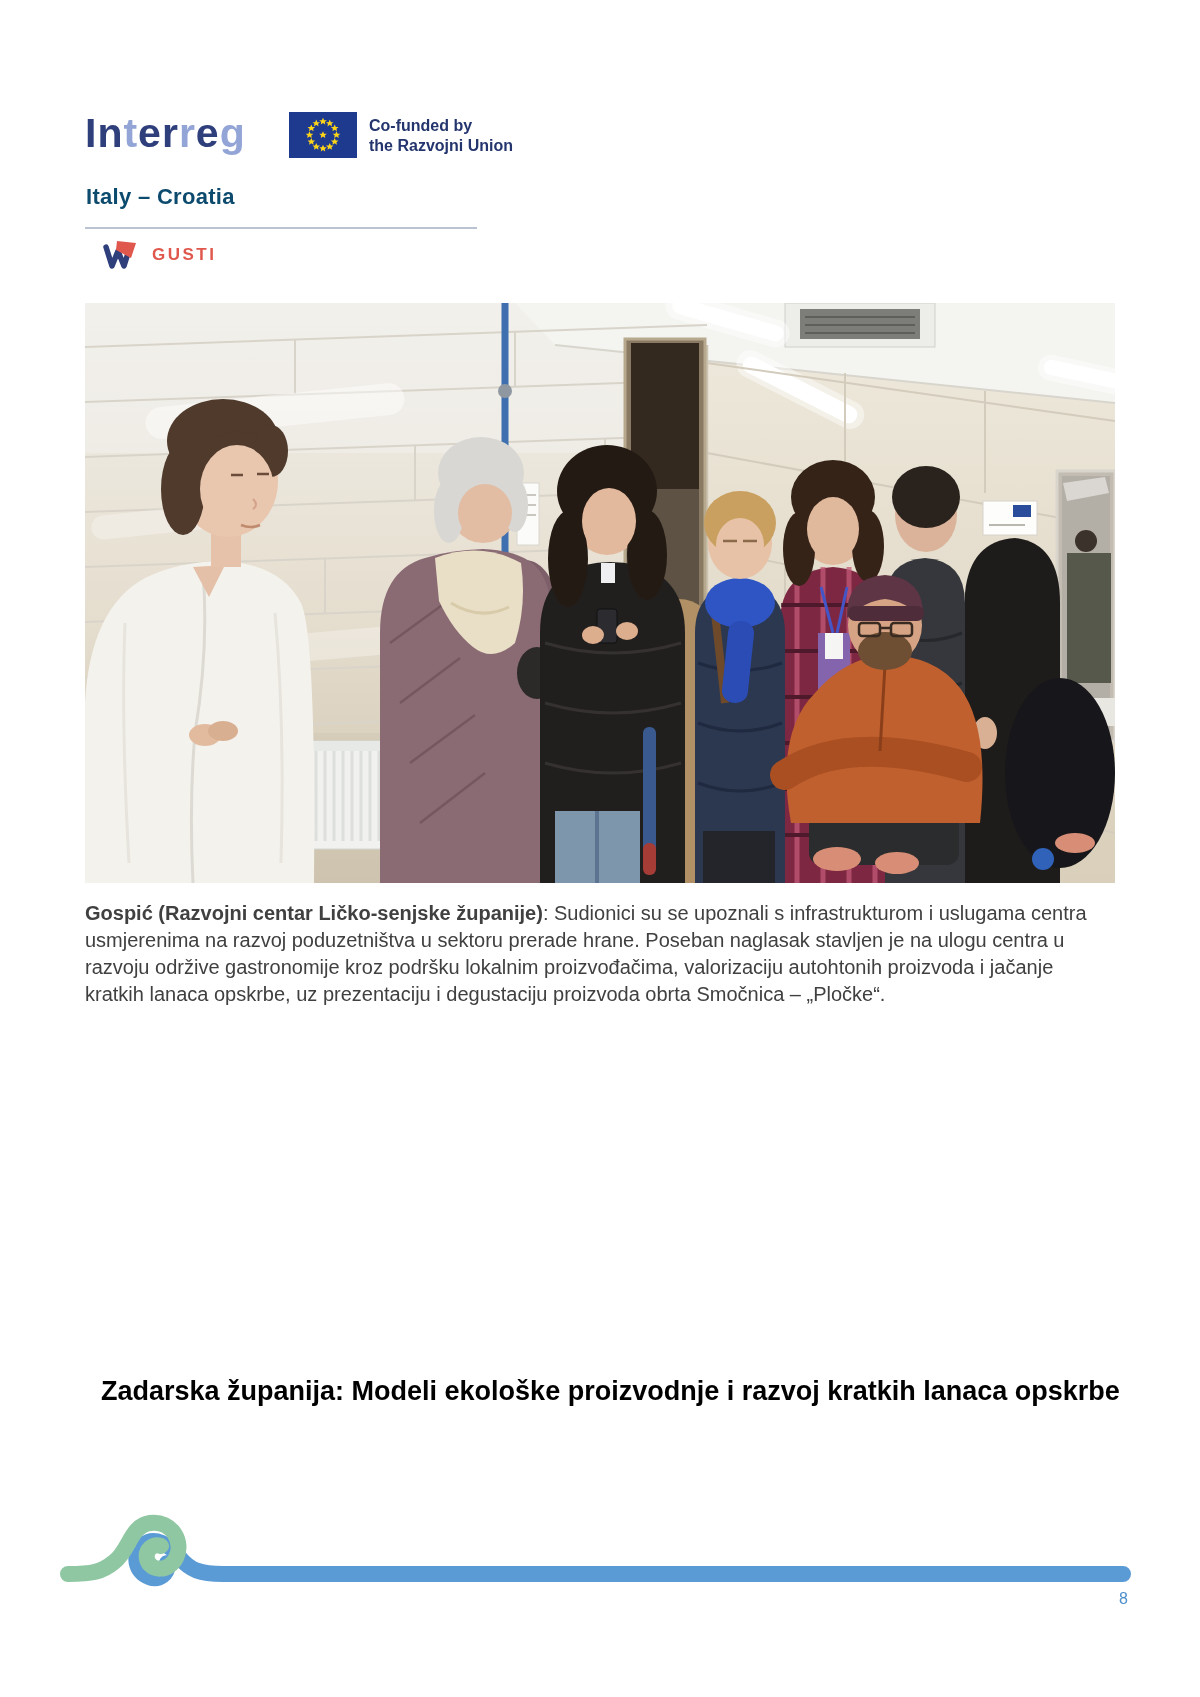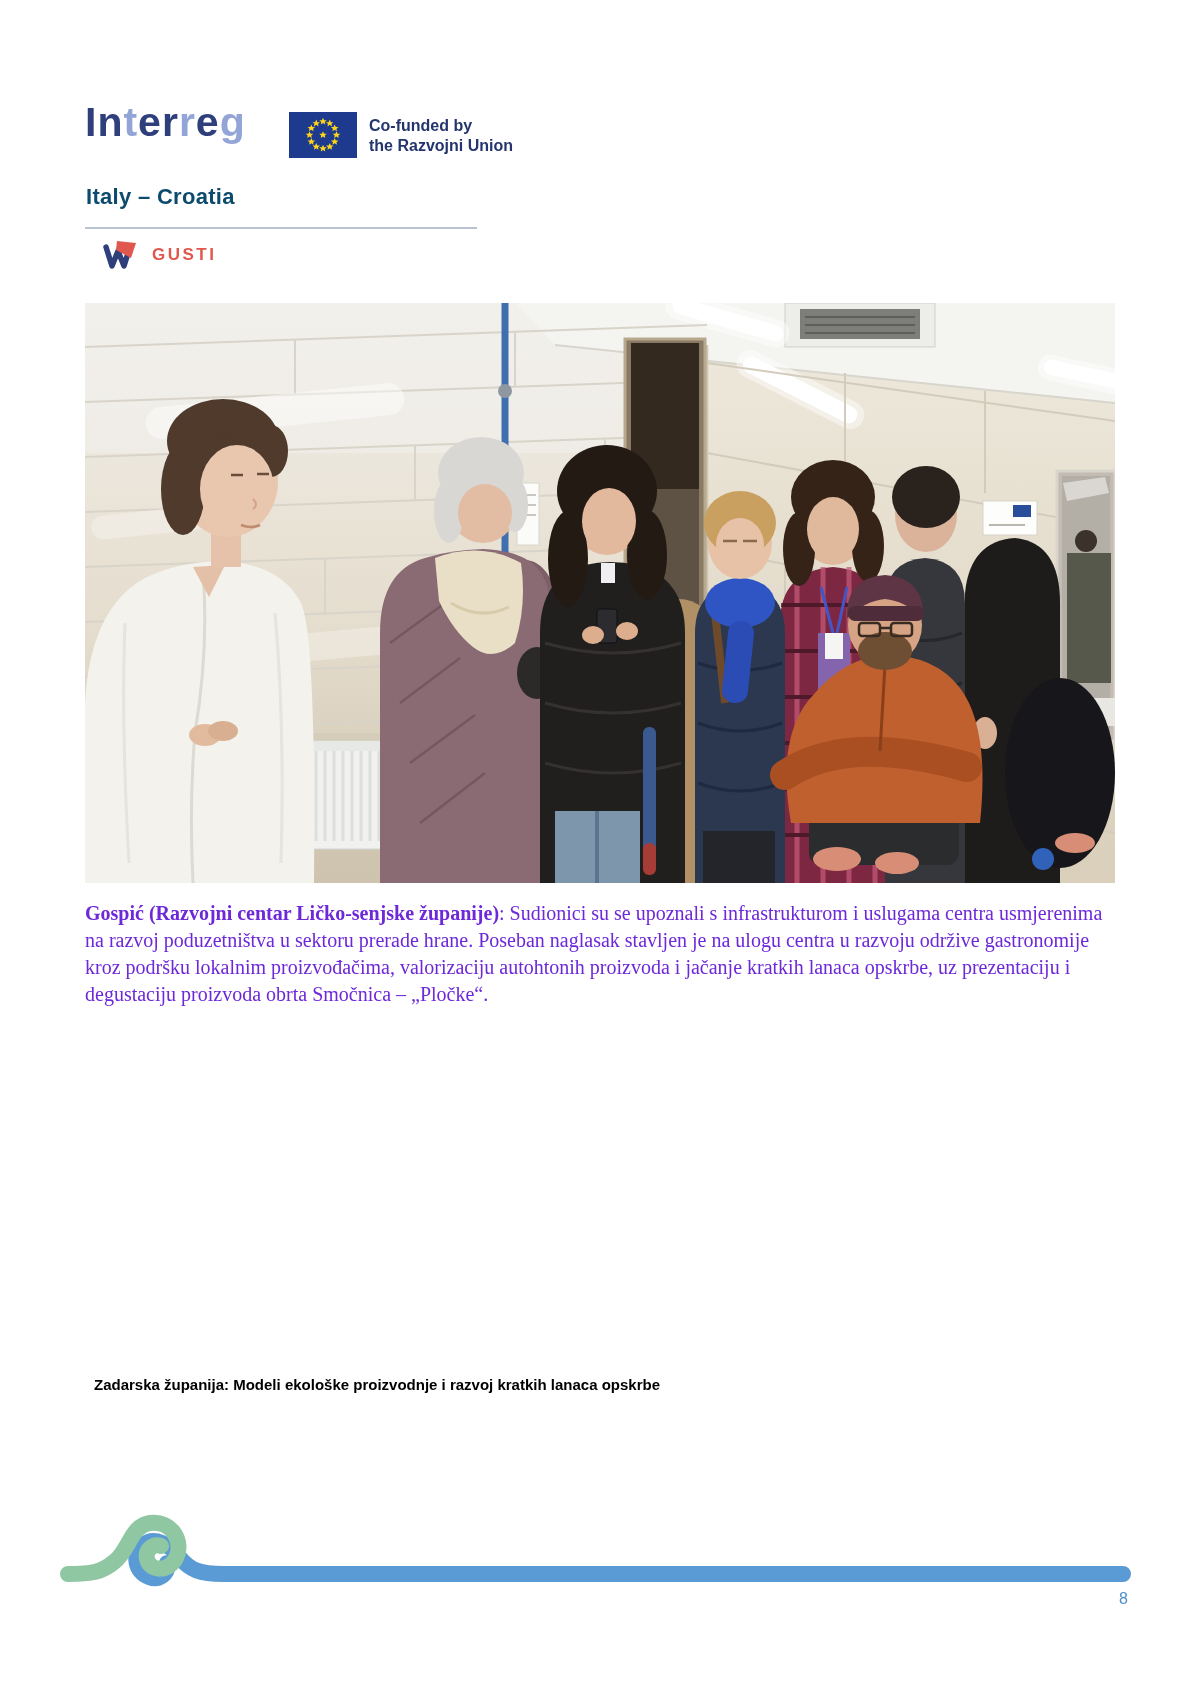--- a/index.html
+++ b/index.html
@@ -10,33 +10,33 @@
   .abs{position:absolute;}
   
   .interreg-word{font-weight:bold;font-size:41px;letter-spacing:1px;line-height:1;}
   .italy-croatia{font-weight:bold;font-size:22px;color:#0c4a6e;letter-spacing:.3px;}
   .eu-block{display:flex;align-items:center;gap:12px;}
   .eu-text{font-weight:bold;font-size:16px;color:#24356e;line-height:1.25;padding-top:2px;}
   .divider{height:2px;background:#b9c3d2;}
   .gusti-row{display:flex;align-items:center;gap:11px;}
   .gusti-label{font-weight:bold;font-size:17px;letter-spacing:2.5px;}
   
-  .caption{width:1025px;font-size:20px;line-height:27px;color:#6d28d9;margin:0;font-family:Liberation Serif, serif;}
+  .caption{width:1025px;font-size:20px;line-height:27px;color:#404040;margin:0;}
   .caption b{font-weight:bold;}
-  .section-heading{width:1035px;font-size:15px;line-height:27px;font-weight:bold;color:#000;margin:9px;}
+  .section-heading{width:1035px;font-size:27px;line-height:27px;font-weight:bold;color:#000;margin:16px;}
   .page-num{font-size:16px;text-align:right;width:30px;}
   .photo-frame{overflow:hidden;}
   .photo-frame svg{display:block;}
 </style>
 </head>
 <body>
 
 <div>
 
-  <div class="abs" style="left:85px;top:102px;">
+  <div class="abs" style="left:85px;top:113px;">
     <div class="interreg-word"><span style="color: rgb(46, 63, 124);">I</span><span style="color: rgb(46, 63, 124);">n</span><span style="color: rgb(147, 164, 214);">t</span><span style="color: rgb(46, 63, 124);">e</span><span style="color: rgb(46, 63, 124);">r</span><span style="color: rgb(147, 164, 214);">r</span><span style="color: rgb(46, 63, 124);">e</span><span style="color: rgb(147, 164, 214);">g</span></div>
   </div>
 
   <div class="abs eu-block" style="left:289px;top:112px;">
     <svg width="68" height="46" viewBox="0 0 68 46">
       <rect x="0" y="0" width="68" height="46" fill="#1e3a8f"></rect>
       <g fill="#ffd617" transform="translate(34,23)">
         <g id="eustars">
           <path id="star" d="M0,-3.8 L1.12,-1.18 3.8,-1.18 1.8,0.45 2.23,3.08 0,1.52 -2.23,3.08 -1.8,0.45 -3.8,-1.18 -1.12,-1.18 Z"></path>
         </g>

